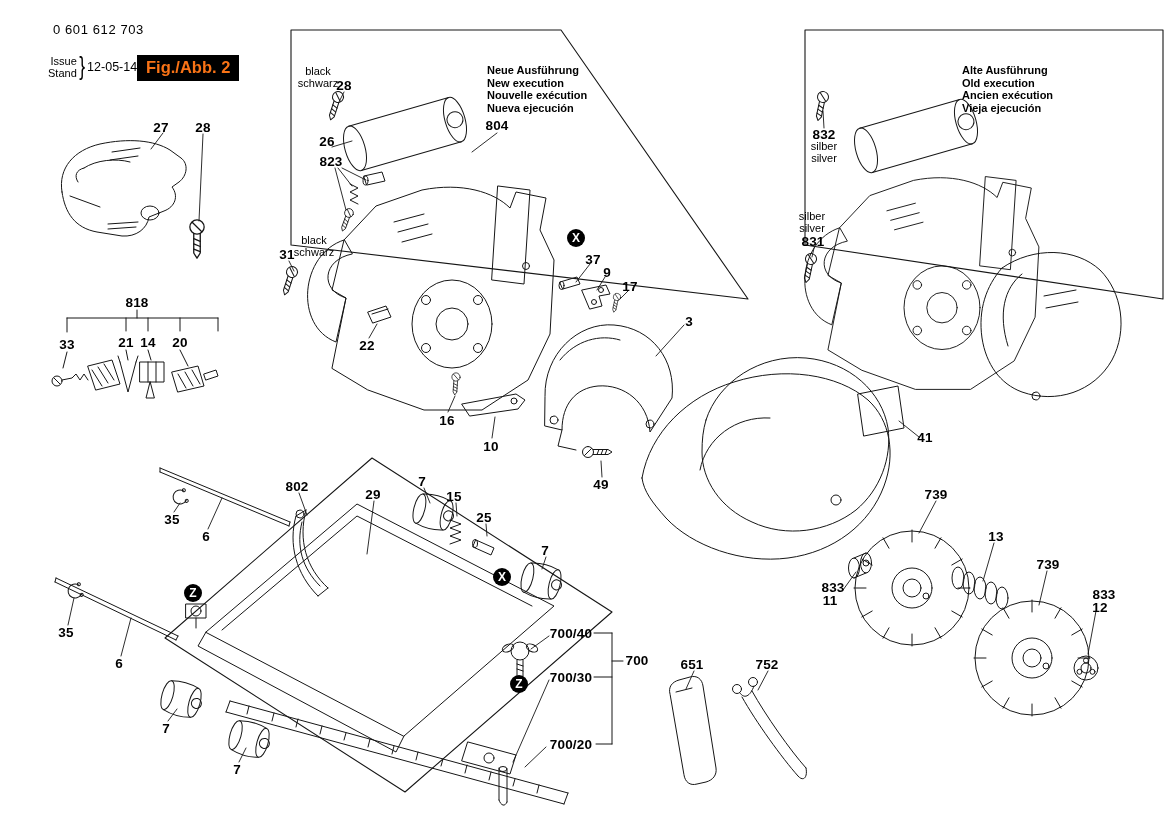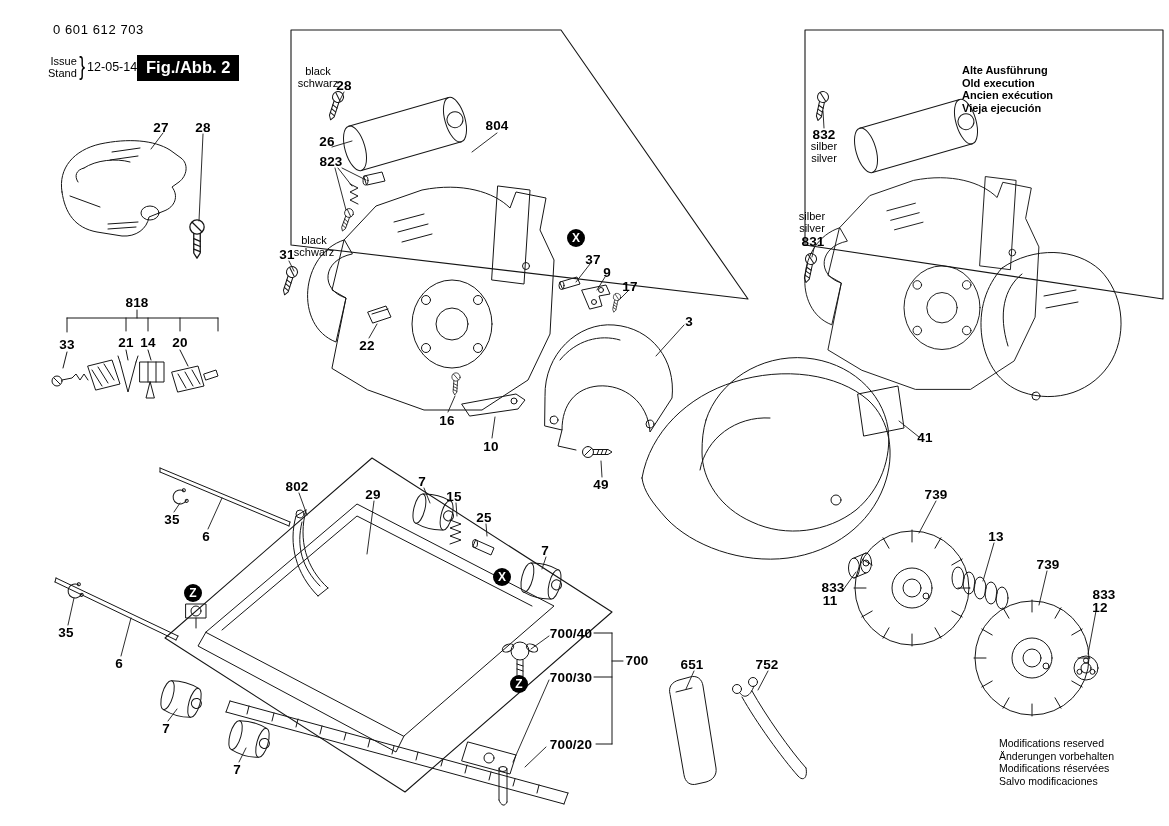--- a/index.html
+++ b/index.html
@@ -15,21 +15,21 @@
          display:flex;align-items:center;justify-content:center;font-size:12px;font-weight:700;
          transform:translate(-50%,-50%);}
   .color-note{position:absolute;transform:translateX(-50%);font-size:11px;line-height:11.5px;text-align:center;}
   .anno{position:absolute;font-size:11px;font-weight:700;line-height:12.5px;white-space:nowrap;}
   .footer-note{position:absolute;left:999px;top:737px;font-size:10.5px;line-height:12.5px;white-space:nowrap;}
   .header-pn{position:absolute;left:53px;top:22px;font-size:13px;letter-spacing:0.6px;}
   .issue-block{position:absolute;left:48px;top:52px;display:flex;align-items:center;}
   .issue-labels{font-size:11px;line-height:12px;text-align:right;}
   .issue-brace{font-size:25px;font-weight:400;transform:scaleX(0.7);margin:0 1px;}
   .issue-date{font-size:12.5px;text-align:right;}
-  .fig-box{position:absolute;left:137px;top:55px;background:#000;color:#ffffff;font-size:16.5px;
+  .fig-box{position:absolute;left:137px;top:55px;background:#000;color:#f97316;font-size:16.5px;
            font-weight:700;padding:3px 9px 4px;}
 </style>
 </head>
 <body>
 
 <div class="page">
 
   <svg id="art" width="1169" height="826" viewBox="0 0 1169 826">
     <defs>
       <g id="screw">
@@ -332,31 +332,31 @@
   <div class="issue-block">
     <div class="issue-labels">
       <div>Issue</div>
       <div>Stand</div>
     </div>
     <div class="issue-brace">}</div>
     <div class="issue-date">12-05-14</div>
   </div>
   <div class="fig-box">Fig./Abb. 2</div>
 
+  <div class="anno" style="left:487px;top:64px;">
+    <div>Neue Ausführung</div>
+    <div>New execution</div>
+    <div>Nouvelle exécution</div>
+    <div>Nueva ejecución</div>
+  </div>
   <div class="anno" style="left:962px;top:64px;">
     <div>Alte Ausführung</div>
     <div>Old execution</div>
     <div>Ancien exécution</div>
     <div>Vieja ejecución</div>
-  </div>
-  <div class="footer-note">
-    <div>Modifications reserved</div>
-    <div>Änderungen vorbehalten</div>
-    <div>Modifications réservées</div>
-    <div>Salvo modificaciones</div>
   </div>
 
   <div>
       <div class="part-label" style="left: 161px; top: 127px;">27</div>
       <div class="part-label" style="left: 203px; top: 127px;">28</div>
       <div class="part-label" style="left: 137px; top: 302px;">818</div>
       <div class="part-label" style="left: 67px; top: 344px;">33</div>
       <div class="part-label" style="left: 126px; top: 342px;">21</div>
       <div class="part-label" style="left: 148px; top: 342px;">14</div>
       <div class="part-label" style="left: 180px; top: 342px;">20</div>

